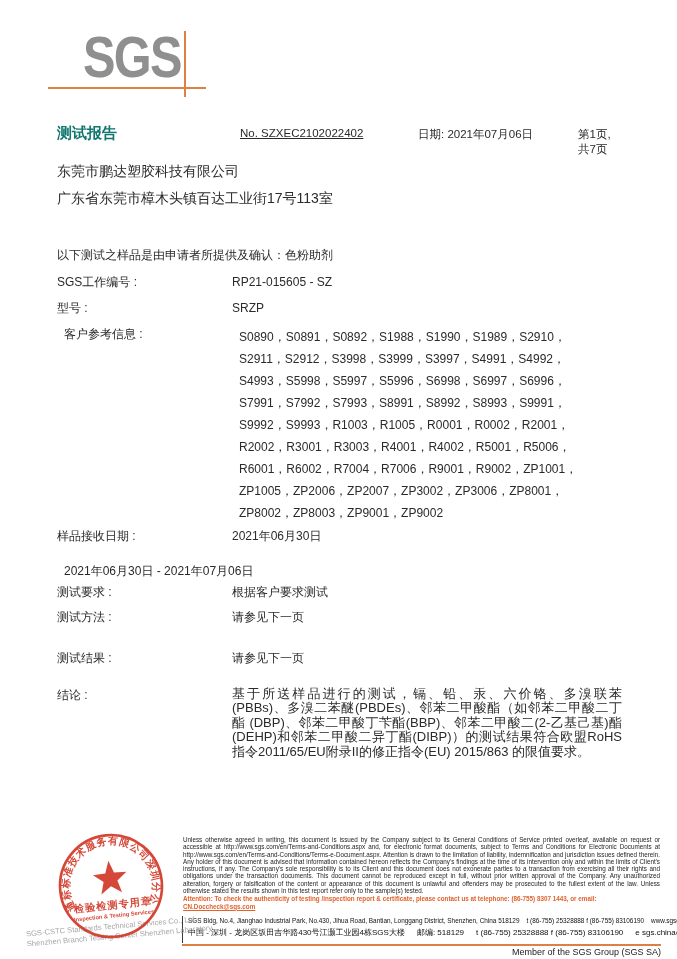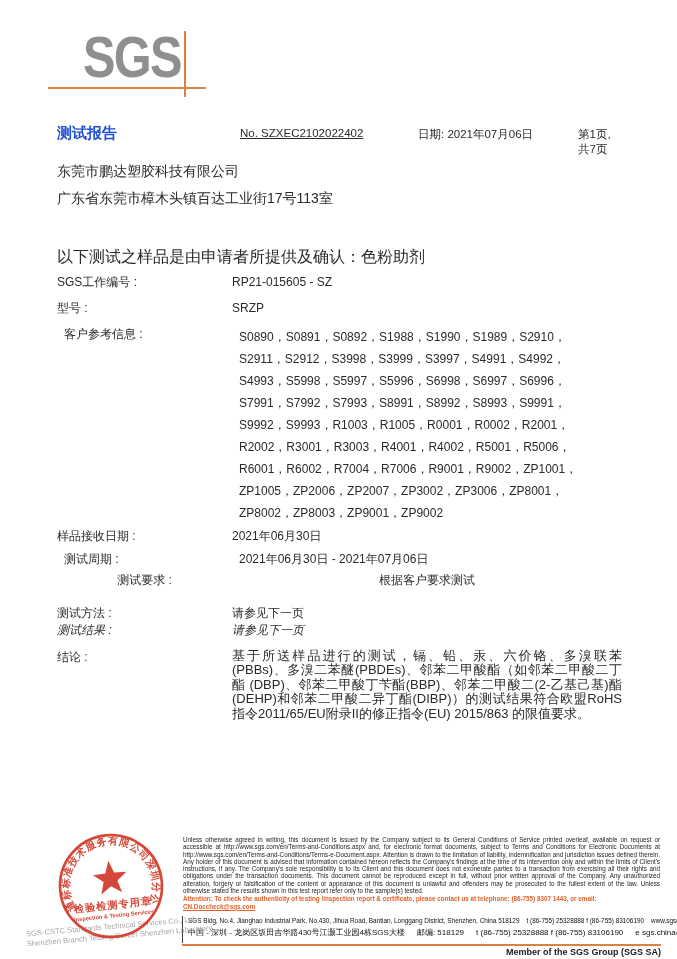--- a/index.html
+++ b/index.html
@@ -15,62 +15,62 @@
   .logo-hline { position:absolute; left:-9px; top:61px; width:158px; height:2px; background:#dd8043; }
   .logo-vline { position:absolute; left:127px; top:5px; width:2px; height:66px; background:#dd8043; }
   .logo-text {
     position:absolute; left:26px; top:2px; z-index:2;
     font-size:58px; line-height:58px; font-weight:bold; color:#8f8f8f;
     letter-spacing:-2px; transform:scaleX(.84); transform-origin:left top;
   }
 
   
   .title-row { position:absolute; left:57px; top:124px; width:565px; height:20px; }
-  .doc-title { position:absolute; left:0; top:0; font-size:15px; font-weight:bold; color:#1d4ed8; }
+  .doc-title { position:absolute; left:0; top:0; font-size:15px; font-weight:bold; color:#0f766e; }
   .report-no { position:absolute; left:183px; top:3px; font-size:11.5px;text-decoration:underline; }
   .report-date { position:absolute; left:361px; top:3px; font-size:11.5px; }
   .report-pages { position:absolute; left:481px; top:3px; font-size:11.5px;margin-left:40px; }
 
   
   .applicant { position:absolute; left:57px; top:158px; font-size:14px; line-height:27px; }
 
   
-  .sample-statement { position:absolute; left:57px; top:247px; font-size:16px; }
+  .sample-statement { position:absolute; left:57px; top:247px; font-size:12px; }
 
   
   .fields { position:absolute; left:57px; top:274px; width:565px; font-size:12px; line-height:17px; }
   .frow { display:flex; margin-bottom:9px; }
   .flabel { width:175px; flex-shrink:0; }
   .fvalue { flex:1; }
   .ref-line { line-height:22px; }
   .frow.mb4 { margin-bottom:4px;margin-left:7px; }
-  .frow.mb6 { margin-bottom:6px; }
-  .frow.mb2 { margin-bottom:16px;text-align:center; }
-  .frow.mb8 { margin-bottom:0; }
-  .frow.mb10 { margin-bottom:10px;font-style:italic; }
+  .frow.mb6 { margin-bottom:18px; }
+  .frow.mb2 { margin-bottom:8px; }
+  .frow.mb8 { margin-bottom:24px; }
+  .frow.mb10 { margin-bottom:20px; }
   .conclusion-text { font-size:13px; line-height:14.4px; text-align:justify; }
 
   
   .gray-company {
     position:absolute; left:26px; top:920px; width:215px; z-index:1;
     color:#a6a6a6; font-size:7.6px; line-height:9.6px; transform:rotate(-5deg);
   }
   .stamp-wrap { position:absolute; left:58px; top:833px; width:106px; height:106px; z-index:2; transform:rotate(-6deg); opacity:.93; }
 
   
   .footer-text-block { position:absolute; left:183px; top:836px; width:477px; }
   .footer-fine { font-size:6.3px; line-height:7.3px; text-align:justify; color:#1d1d1d; }
   .footer-attention { margin-top:1px; font-size:6.3px; line-height:7.4px; font-weight:bold; color:#e0622d; }
   .attention-email { text-decoration:underline; }
   .addr-divider { position:absolute; left:182px; top:916px; width:1px; height:27px; background:#3a3a3a; }
   .addr-block { position:absolute; left:188px; top:917px; width:472px; }
   .addr-line1 { font-size:6.4px; white-space:nowrap; display:flex; gap:7px; align-items:baseline; color:#111; }
   .addr-line2 { font-size:8px; white-space:nowrap; display:flex; gap:12px; align-items:baseline; margin-top:3px; color:#111; }
   .footer-orange-rule { position:absolute; left:182px; top:944px; width:479px; height:2px; background:#dd8043; }
-  .member-line { position:absolute; left:183px; top:947px; width:478px; text-align:right; font-size:9px; color:#222;font-weight:bold; }
+  .member-line { position:absolute; left:183px; top:947px; width:478px; text-align:right; font-size:9px; color:#222; }
 </style>
 </head>
 <body>
 
 <div class="page">
 
   <div class="logo">
     <div class="logo-hline"></div>
     <div class="logo-vline"></div>
     <div class="logo-text">SGS</div>
@@ -116,21 +116,20 @@
         <div class="ref-line">ZP8002，ZP8003，ZP9001，ZP9002</div>
       </div>
     </div>
 
     <div class="frow mb6">
       <div class="flabel">样品接收日期 :</div>
       <div class="fvalue">2021年06月30日</div>
     </div>
 
     <div class="frow mb4">
-      <div class="flabel">测试周期 :</div>
       <div class="fvalue">2021年06月30日 - 2021年07月06日</div>
     </div>
 
     <div class="frow mb2">
       <div class="flabel">测试要求 :</div>
       <div class="fvalue">根据客户要求测试</div>
     </div>
 
     <div class="frow mb8">
       <div class="flabel">测试方法 :</div>

